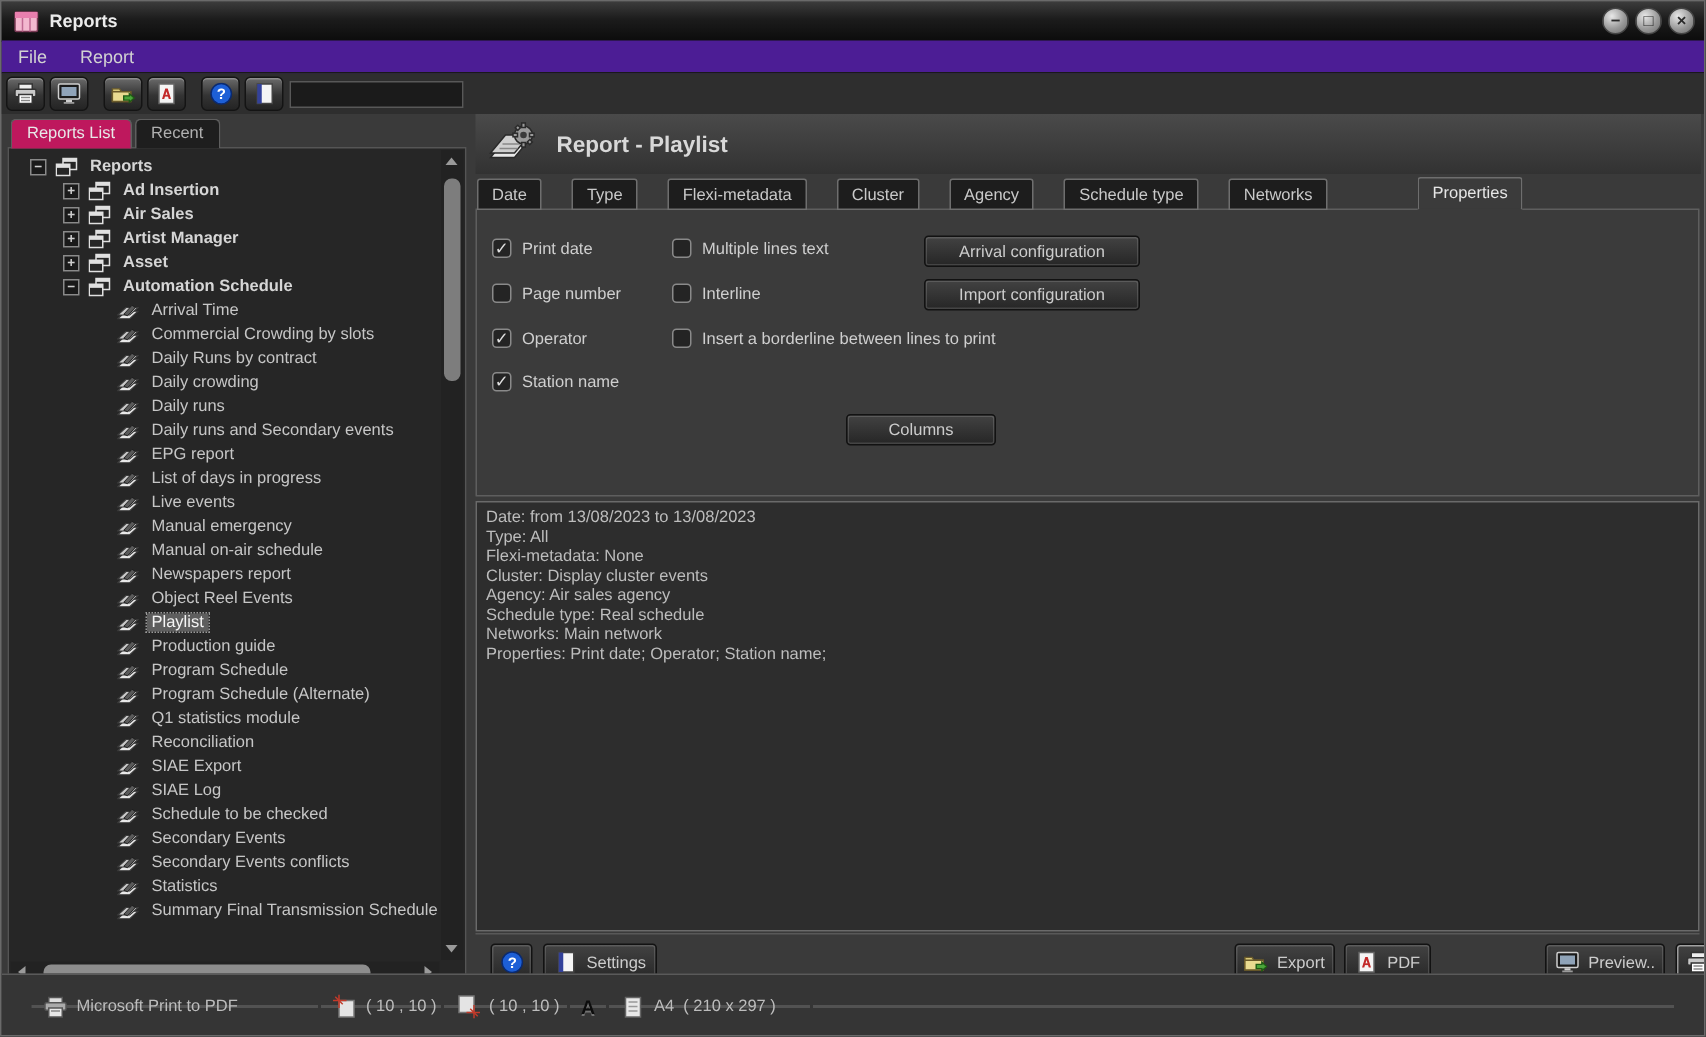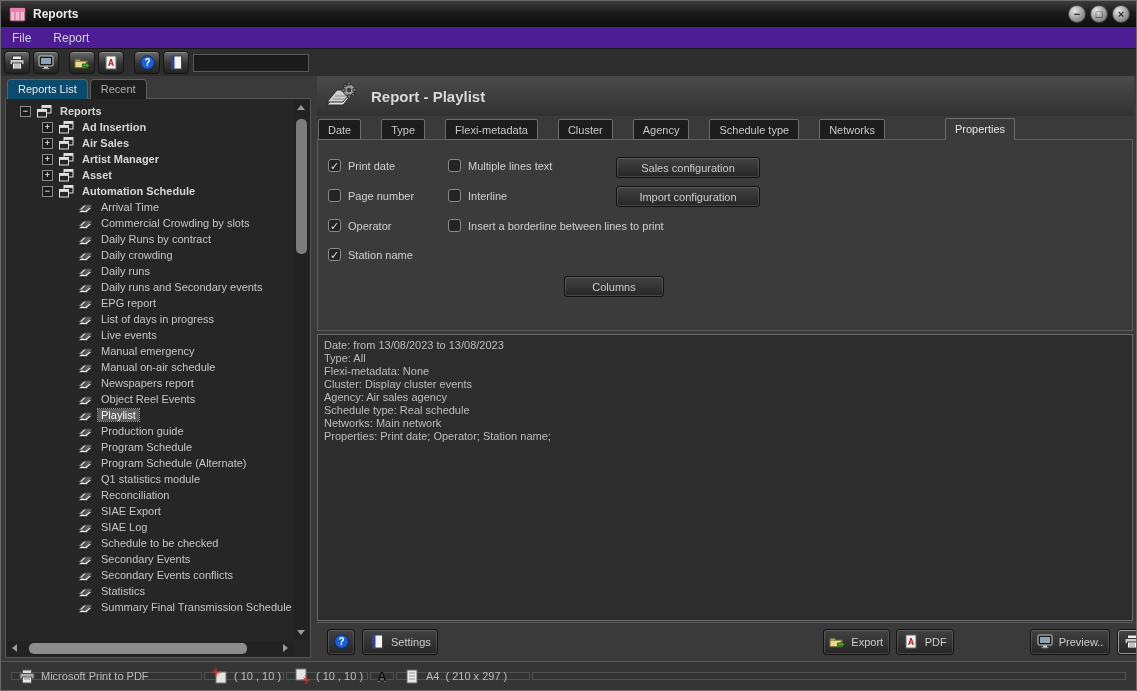--- a/index.html
+++ b/index.html
@@ -23,21 +23,21 @@
   .tbtn{width:26px;height:23px;margin-left:3px;border-radius:4px;border:1px solid #141414;
     background:linear-gradient(#6b6b6b,#343434 55%,#242424);box-shadow:inset 0 1px 0 rgba(255,255,255,.25);
     display:flex;align-items:center;justify-content:center;box-sizing:border-box;}
   .tbtn.gap{margin-left:10px;}
   .tb-input{margin-left:4px;width:116px;height:18px;background:#1b1b1b;border:1px solid #585858;
     color:#ddd;font-size:11px;padding:0 4px;box-sizing:border-box;}
   
   .left-tabs{position:absolute;left:6px;top:78px;display:flex;gap:2px;z-index:3;}
   .ltab{height:19px;padding:0 10px;font-size:11px;line-height:19px;border:1px solid #5e5e5e;border-bottom:none;
     border-radius:4px 4px 0 0;background:#1e1e1e;color:#b0b0b0;}
-  .ltab.active{background:#0c4a6e;color:#e8e8e8;}
+  .ltab.active{background:#be185d;color:#e8e8e8;}
   
   .tree-panel{position:absolute;left:4px;top:97px;width:306px;height:560px;background:#262626;
     border:1px solid #555;box-sizing:border-box;overflow:hidden;}
   .tree{position:absolute;left:2px;top:4px;right:18px;bottom:18px;overflow:hidden;}
   .trow{height:16px;display:flex;align-items:center;font-size:11px;white-space:nowrap;color:#c6c6c6;}
   .trow.branch{font-weight:bold;color:#d6d6d6;}
   .toggle{width:11px;height:11px;border:1px solid #8a8a8a;background:#1a1a1a;color:#cfcfcf;font-size:9px;
     line-height:9px;text-align:center;box-sizing:border-box;margin-right:6px;flex:none;}
   .ticon{width:15px;height:13px;margin-right:5px;flex:none;display:inline-block;}
   .tlabel{padding:0 3px;}
@@ -78,21 +78,21 @@
     display:flex;align-items:center;}
   .fbtn{height:26px;}
   .helpbtn{width:28px;height:26px;margin-left:10px;}
   .settingsbtn{width:92px;margin-left:7px;}
   .exportbtn{width:67px;margin-left:385px;}
   .pdfbtn{width:65px;margin-left:6px;}
   .previewbtn{width:84px;margin-left:76px;}
   .printbtn{width:82px;margin-left:7px;box-shadow:inset 0 0 0 1px rgba(255,255,255,.5);}
   
   .statusbar{position:absolute;left:0;bottom:0;right:0;height:29px;background:#353535;border-top:1px solid #5a5a5a;
-    display:flex;align-items:stretch;padding:10px;box-sizing:border-box;gap:2px;justify-content:space-between;}
+    display:flex;align-items:stretch;padding:20px;box-sizing:border-box;gap:2px;justify-content:space-between;}
   .sbox{border:1px solid #525252;background:#333;display:flex;align-items:center;gap:6px;
     font-size:11px;color:#bdbdbd;padding:0 7px;box-sizing:border-box;white-space:nowrap;}
   .s1{width:191px;}.s2{width:80px;}.s3{width:82px;}.s4{width:24px;justify-content:center;}
   .s5{width:134px;}.s6{flex:1;}
   .fontA{font-weight:bold;font-size:13px;color:#0d0d0d;text-shadow:0 1px 0 rgba(255,255,255,.3);}
   .sicon{display:inline-flex;width:16px;height:16px;align-items:center;justify-content:center;flex:none;}
 </style>
 </head>
 <body>
 
@@ -522,21 +522,21 @@
         <div class="mtab">Type</div>
         <div class="mtab">Flexi-metadata</div>
         <div class="mtab">Cluster</div>
         <div class="mtab">Agency</div>
         <div class="mtab">Schedule type</div>
         <div class="mtab">Networks</div>
         <div class="mtab active">Properties</div>
       </div>
 
     <div class="tabpage" id="tabpage">
-      <button class="btn cfgbtn" style="top:17px">Sales configuration</button>
+      <button class="btn cfgbtn" style="top:17px">Arrival configuration</button>
       <button class="btn cfgbtn" style="top:46px">Import configuration</button>
       <button class="btn colbtn">Columns</button>
     <div class="optrow" style="left: 10px; top: 19px;">
           <span class="cb">✓</span>
           <span>Print date</span>
         </div>
         <div class="optrow" style="left: 10px; top: 49px;">
           <span class="cb"></span>
           <span>Page number</span>
         </div>

